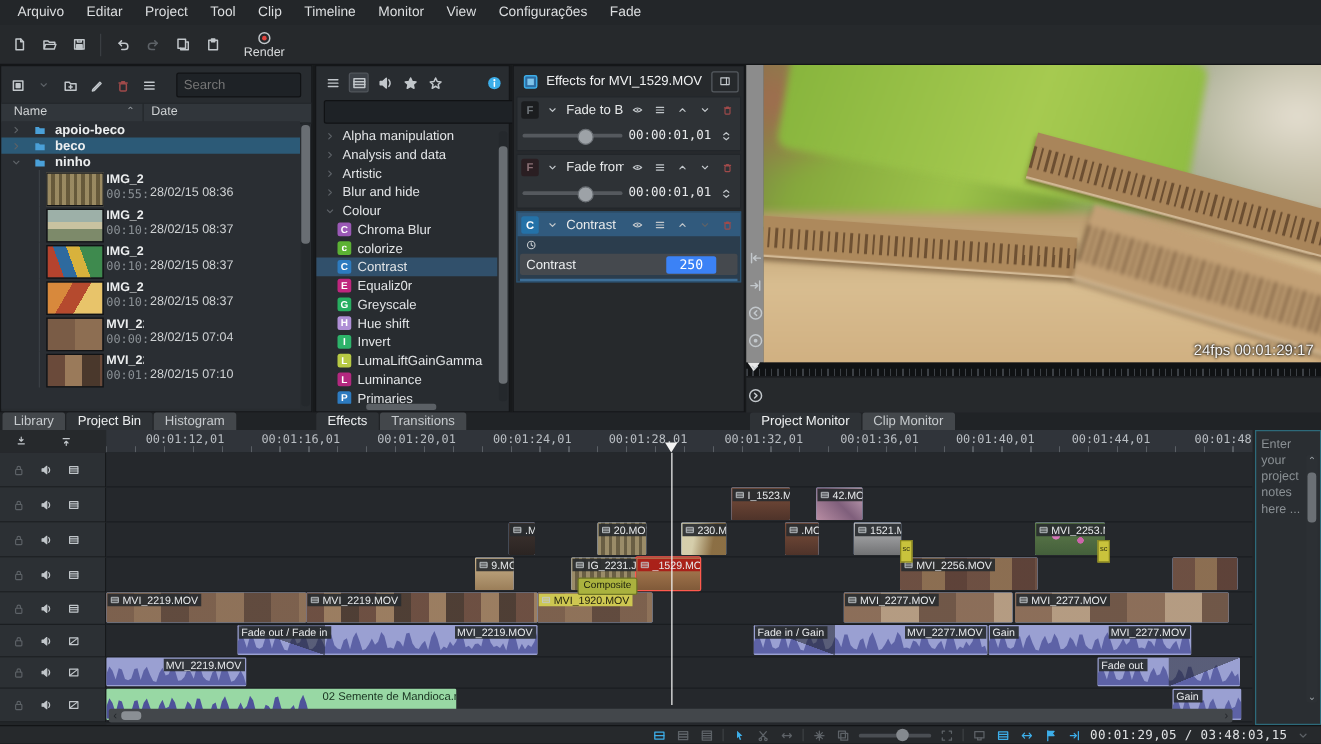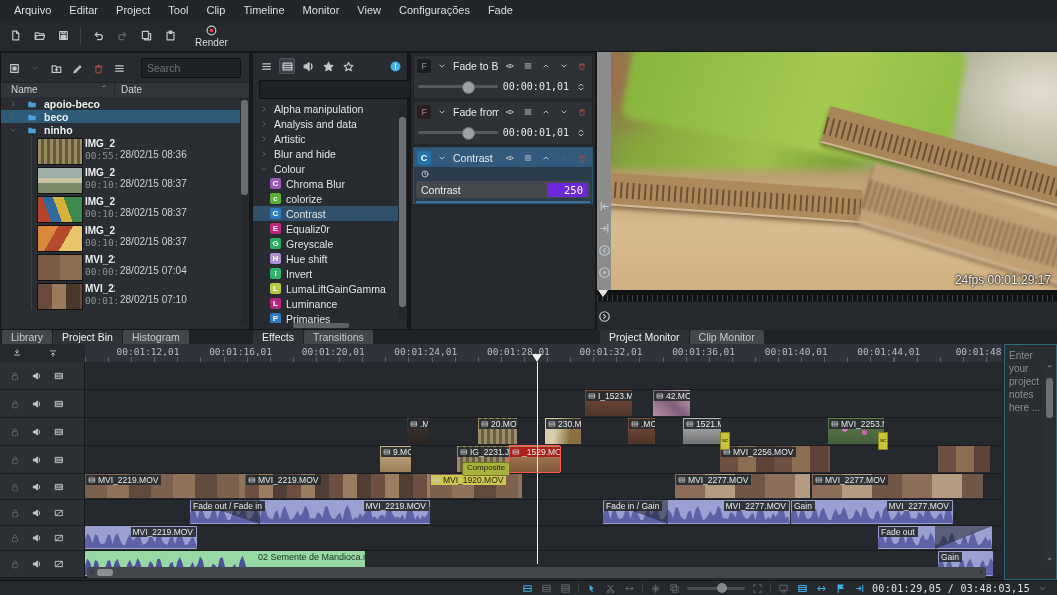--- a/index.html
+++ b/index.html
@@ -68,21 +68,21 @@
   .fbox{width:14px;height:14px;border-radius:2px;display:flex;align-items:center;justify-content:center;font-size:9px;font-weight:bold;flex:none;}
   .fxblock .row2{display:flex;align-items:center;height:23px;padding:0 4px;gap:5px;}
   .sl-track{position:relative;width:92px;height:3px;background:#55595e;border-radius:2px;}
   .sl-handle{position:absolute;top:-4px;width:11px;height:11px;border-radius:50%;background:#9da2a7;border:1px solid #6a6f74;}
   .sl-val{margin-left:auto;font-size:10px;color:#e6e8ea;}
   .fxblock.selected{background:#2b3d4d;border-color:#2b5372;}
   .fxblock.selected .hd{background:#315a7d;}
   .kf-row{height:13px;display:flex;align-items:center;padding-left:4px;}
   .param-row{display:flex;align-items:center;height:17px;margin:1px 2px 3px 2px;background:#45494e;border-radius:2px;overflow:hidden;}
   .param-row .pl{flex:1;padding-left:5px;font-size:10.5px;color:#eceeef;}
-  .param-row .pv{width:32px;background:#6d28d9;color:#fff;font-size:10.5px;text-align:right;padding:1px 4px;border-radius:2px;margin-right:3px;}
+  .param-row .pv{width:32px;background:#3b82f6;color:#fff;font-size:10.5px;text-align:center;padding:1px 4px;border-radius:2px;margin-right:17px;}
   .blue-underline{height:2px;background:#3d6e96;margin:0 2px;}
   
   .mon-gutter{position:absolute;left:0;top:0;width:14px;height:238px;background:#8c8c8c;border-right:1px solid #5a5a5a;}
   .mon-video{position:absolute;left:14px;top:0;width:446px;height:238px;overflow:hidden;background:#756f5e;}
   .mv-bg{position:absolute;left:-20px;top:-20px;right:-20px;height:160px;filter:blur(7px);
     background:
       radial-gradient(110px 90px at 6% 30%, #a06b4f 0%, rgba(160,107,79,0) 70%),
       radial-gradient(150px 100px at 92% 38%, #e4ded0 0%, rgba(228,222,208,0) 70%),
       linear-gradient(110deg,#7b6a4e 0%,#85a83c 16%,#9cc24a 40%,#7da23a 55%,#a8ad93 70%,#c4bba3 100%);}
   .mv-table{position:absolute;left:-10px;right:-10px;bottom:-10px;height:130px;filter:blur(4px);
@@ -494,20 +494,37 @@
             <span>Primaries</span>
           </div>
         </div>
       <div class="vscroll" style="right:1px;top:52px;bottom:8px;">
         <div class="h" style="top:12px;height:190px;"></div>
       </div>
       <div class="fx-hbar"></div>
     </section>
 
     <section class="panel" id="stack">
+      <div class="stack-head">
+        <span class="ic">
+            <svg viewBox="0 0 12 12">
+              <rect x="1.5" y="1.5" width="9" height="9" rx="1.2" fill="#2d6da3" stroke="#3daee9"></rect>
+              <rect x="3.6" y="3.6" width="4.8" height="4.8" fill="#7fc4ea" stroke="none"></rect>
+            </svg>
+          </span>
+        <span class="stack-title">Effects for MVI_1529.MOV</span>
+        <span class="stk-btn">
+            <span class="ic sm">
+              <svg viewBox="0 0 12 12">
+                <rect x="2" y="2.8" width="8" height="6.4"></rect>
+                <path d="M7.4 2.8 v6.4"></path>
+              </svg>
+            </span>
+          </span>
+      </div>
 
       <div class="fxblock">
         <div class="hd">
           <span class="fbox" style="background:#1b1d1f;color:#6f757a;">F</span>
           <span class="ic sm">
               <svg viewBox="0 0 12 12">
                 <path d="M3.5 4.8 L6 7.3 L8.5 4.8"></path>
               </svg>
             </span>
           <span class="nm">Fade to Black</span>

